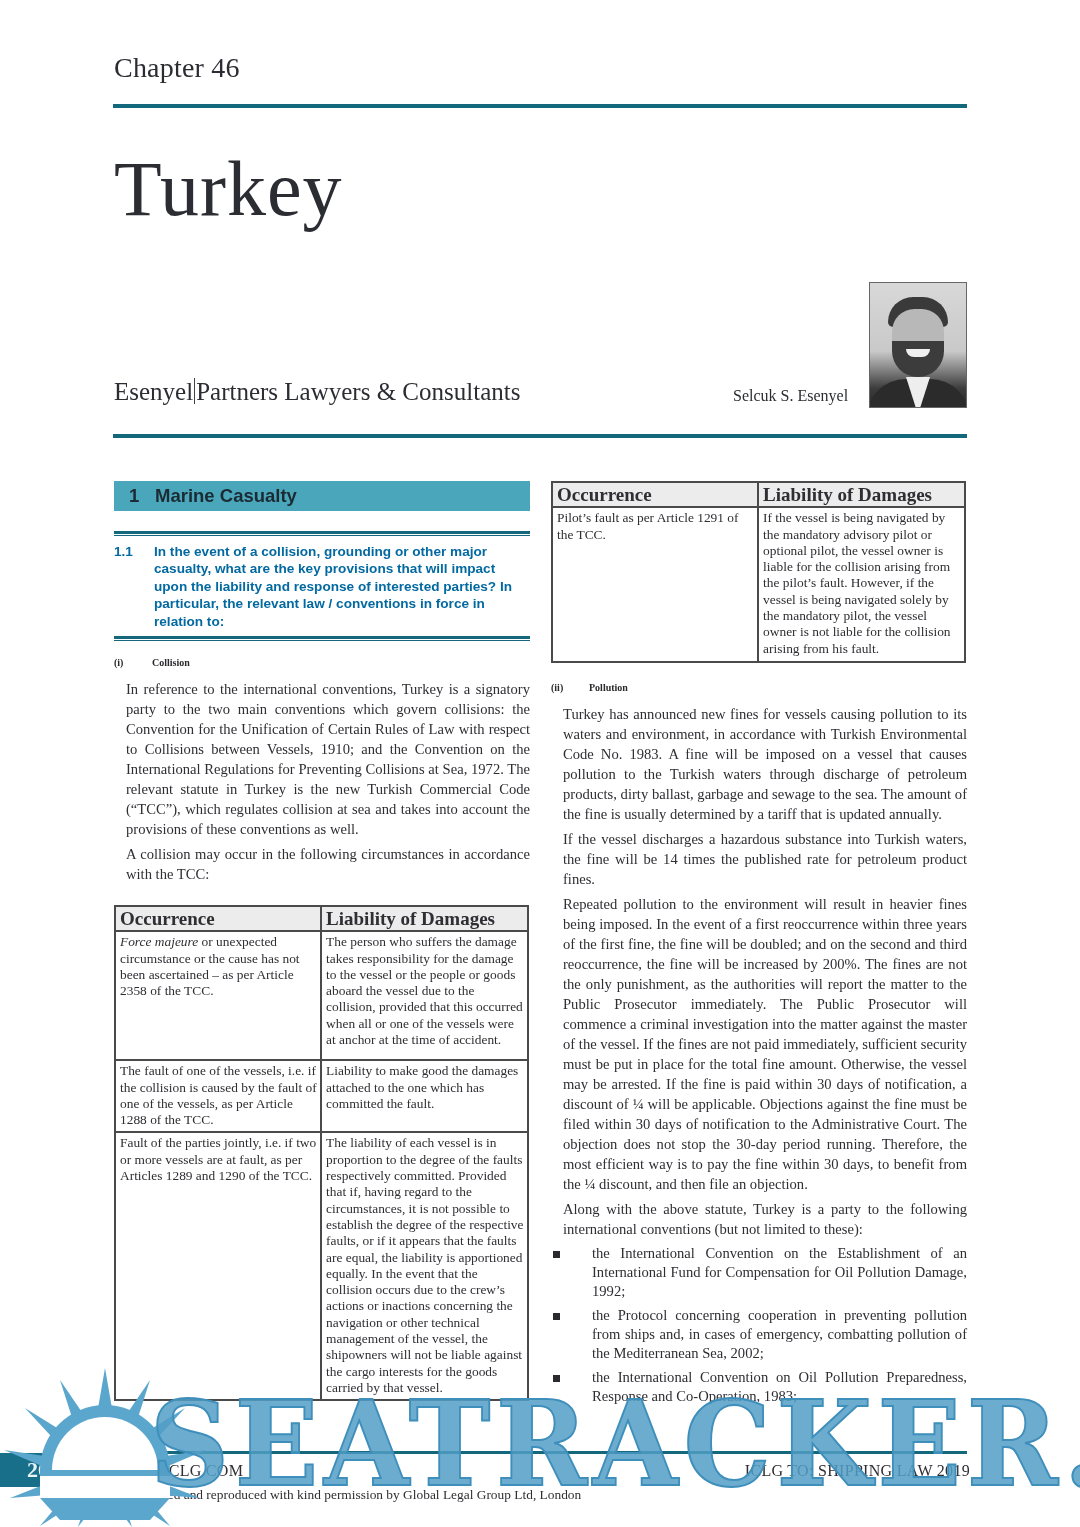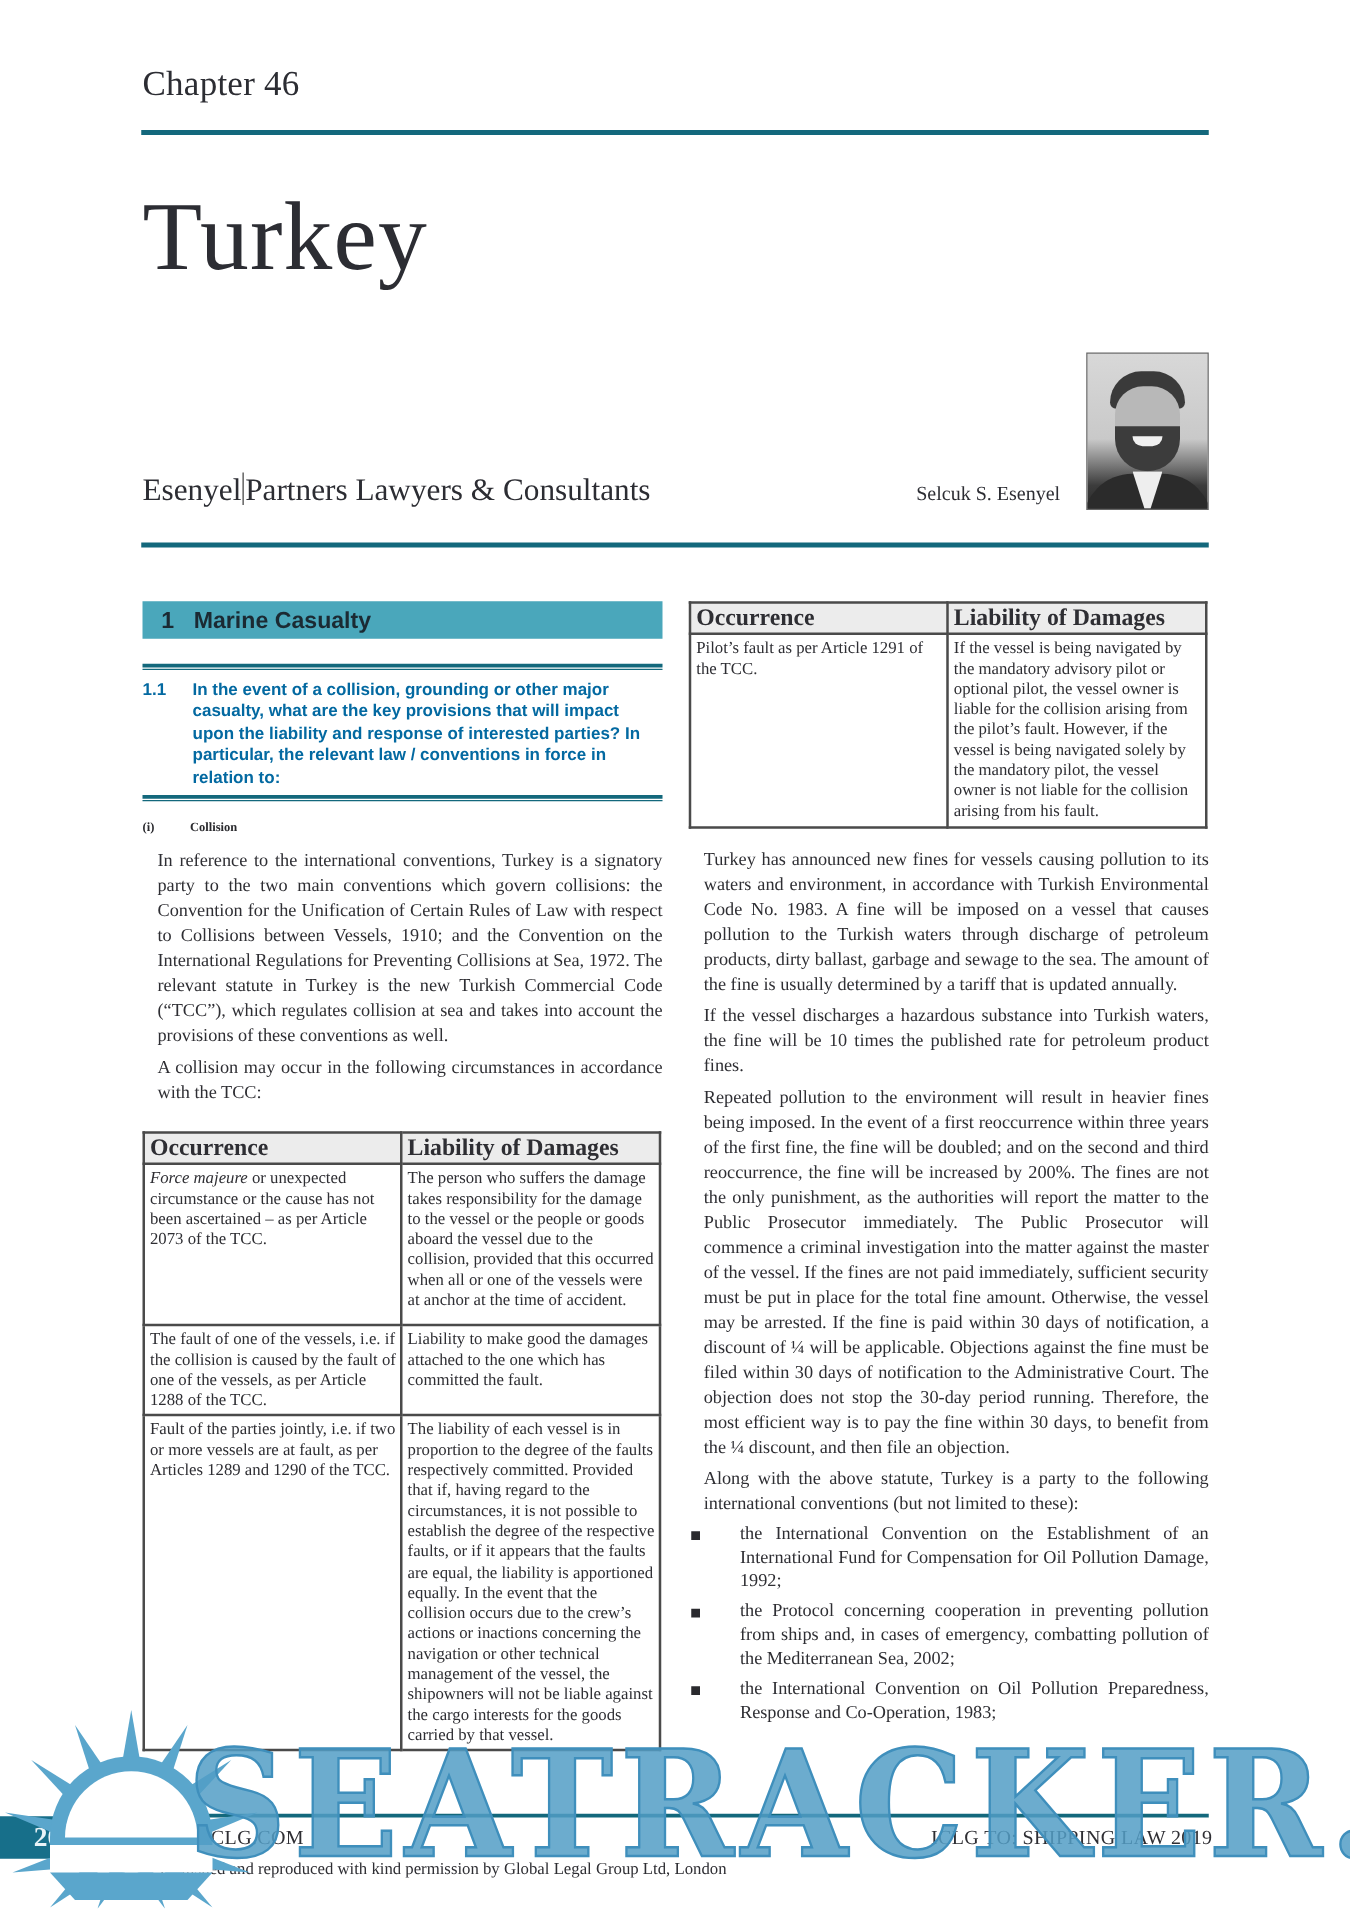--- a/index.html
+++ b/index.html
@@ -138,21 +138,21 @@
   <colgroup>
       <col style="width:207px">
       <col style="width:208px">
     </colgroup>
   <tbody>
       <tr>
     <th>Occurrence</th>
     <th>Liability of Damages</th>
   </tr>
   <tr>
-    <td style="height:122px;"><i>Force majeure</i><span> or unexpected circumstance or the cause has not been ascertained – as per Article 2073 of the TCC.</span></td>
+    <td style="height:122px;"><i>Force majeure</i><span> or unexpected circumstance or the cause has not been ascertained – as per Article 2358 of the TCC.</span></td>
     <td>The person who suffers the damage takes responsibility for the damage to the vessel or the people or goods aboard the vessel due to the collision, provided that this occurred when all or one of the vessels were at anchor at the time of accident.</td>
   </tr>
   <tr>
     <td style="height:62px;">The fault of one of the vessels, i.e. if the collision is caused by the fault of one of the vessels, as per Article 1288 of the TCC.</td>
     <td>Liability to make good the damages attached to the one which has committed the fault.</td>
   </tr>
   <tr>
     <td style="height:255px;">Fault of the parties jointly, i.e. if two or more vessels are at fault, as per Articles 1289 and 1290 of the TCC.</td>
     <td>The liability of each vessel is in proportion to the degree of the faults respectively committed. Provided that if, having regard to the circumstances, it is not possible to establish the degree of the respective faults, or if it appears that the faults are equal, the liability is apportioned equally.  In the event that the collision occurs due to the crew’s actions or inactions concerning the navigation or other technical management of the vessel, the shipowners will not be liable against the cargo interests for the goods carried by that vessel.</td>
   </tr>
@@ -170,22 +170,25 @@
     <th>Liability of Damages</th>
   </tr>
   <tr>
     <td style="height:148px;">Pilot’s fault as per Article 1291 of the TCC.</td>
     <td>If the vessel is being navigated by the mandatory advisory pilot or optional pilot, the vessel owner is liable for the collision arising from the pilot’s fault.  However, if the vessel is being navigated solely by the mandatory pilot, the vessel owner is not liable for the collision arising from his fault.</td>
   </tr>
 </tbody>
   </table>
 
 <div class="abs col colR" style="top:678px;">
+  <div class="sub" style="margin-bottom:6px;">
+    <span class="sn">(ii)</span><span>Pollution</span>
+  </div>
   <p>Turkey has announced new fines for vessels causing pollution to its waters and environment, in accordance with Turkish Environmental Code No. 1983.  A fine will be imposed on a vessel that causes pollution to the Turkish waters through discharge of petroleum products, dirty ballast, garbage and sewage to the sea.  The amount of the fine is usually determined by a tariff that is updated annually.</p>
-  <p>If the vessel discharges a hazardous substance into Turkish waters, the fine will be 10 times the published rate for petroleum product fines.</p>
+  <p>If the vessel discharges a hazardous substance into Turkish waters, the fine will be 14 times the published rate for petroleum product fines.</p>
   <p>Repeated pollution to the environment will result in heavier fines being imposed.  In the event of a first reoccurrence within three years of the first fine, the fine will be doubled; and on the second and third reoccurrence, the fine will be increased by 200%.  The fines are not the only punishment, as the authorities will report the matter to the Public Prosecutor immediately.  The Public Prosecutor will commence a criminal investigation into the matter against the master of the vessel.  If the fines are not paid immediately, sufficient security must be put in place for the total fine amount.  Otherwise, the vessel may be arrested.  If the fine is paid within 30 days of notification, a discount of ¼ will be applicable.  Objections against the fine must be filed within 30 days of notification to the Administrative Court.  The objection does not stop the 30-day period running.  Therefore, the most efficient way is to pay the fine within 30 days, to benefit from the ¼ discount, and then file an objection.</p>
   <p>Along with the above statute, Turkey is a party to the following international conventions (but not limited to these):</p>
   <ul class="bul">
     <li><span class="sq"></span><span>the International Convention on the Establishment of an International Fund for Compensation for Oil Pollution Damage, 1992;</span></li>
     <li><span class="sq"></span><span>the Protocol concerning cooperation in preventing pollution from ships and, in cases of emergency, combatting pollution of the Mediterranean Sea, 2002;</span></li>
     <li><span class="sq"></span><span>the International Convention on Oil Pollution Preparedness, Response and Co-Operation, 1983;</span></li>
   </ul>
 </div>
 
 <div class="abs foot-rule"></div>

